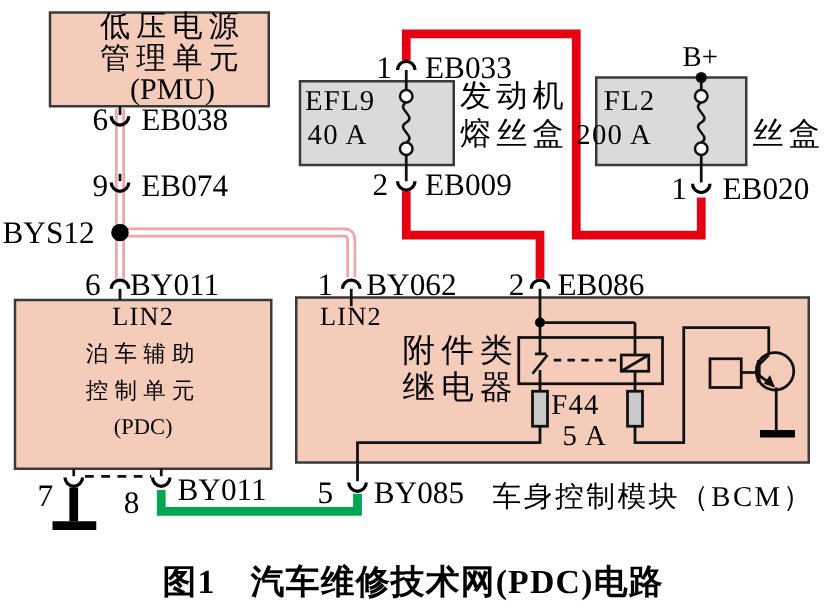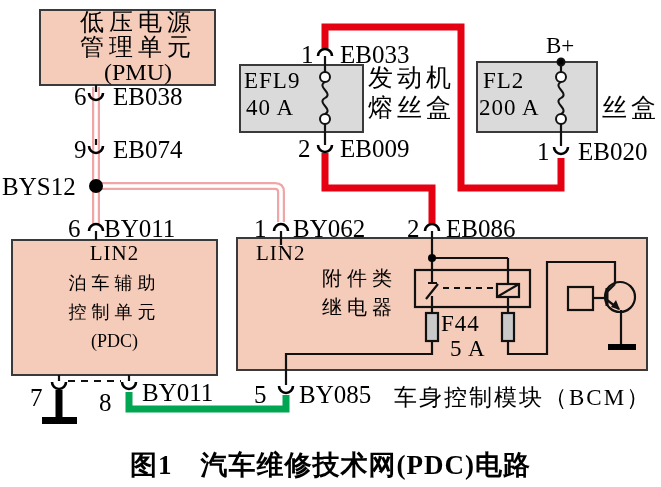--- a/index.html
+++ b/index.html
@@ -8,21 +8,21 @@
   svg{position:absolute;left:0;top:0;}
   .lbl{position:absolute;font-size:25px;line-height:1;color:#000;white-space:nowrap;}
   .cn{letter-spacing:4px;}
   .box-txt{position:absolute;display:flex;flex-direction:column;align-items:center;
            justify-content:center;text-align:center;color:#000;}
   .pmu-txt{left:40px;top:10px;width:196px;height:75px;font-size:24px;line-height:25px;letter-spacing:5px;}
   .pdc-lin{left:12px;top:243px;width:205px;text-align:center;font-size:21px;letter-spacing:1px;}
   .pdc-txt{left:12px;top:269px;width:205px;font-size:18px;line-height:29px;letter-spacing:5px;}
   .fuse-id{font-size:23px;letter-spacing:1px;}
   .lin{font-size:21px;letter-spacing:1px;}
-  .relay-lbl{font-size:20px;letter-spacing:5px;}
+  .relay-lbl{font-size:26px;letter-spacing:5px;}
   .caption{position:absolute;left:0;top:447px;width:661px;display:flex;justify-content:center;
            gap:28px;font-size:27px;font-weight:bold;letter-spacing:1px;}
   .watermark{position:absolute;left:4px;top:465px;font-size:17px;color:rgba(217,140,140,0.75);
              letter-spacing:1px;font-family:"Liberation Sans",sans-serif;}
 </style>
 </head>
 <body>
 
 <div id="stage">
 
@@ -149,21 +149,21 @@
   <div class="lbl" style="left:537px;top:139px;">1</div>
   <div class="lbl" style="left:578px;top:139px;">EB020</div>
 
   <div class="lbl fuse-id" style="left:244px;top:69px;">EFL9</div>
   <div class="lbl fuse-id" style="left:246px;top:96px;">40 A</div>
   <div class="lbl cn" style="left:368px;top:65px;">发动机</div>
   <div class="lbl cn" style="left:368px;top:95px;">熔丝盒</div>
 
   <div class="lbl" style="left:546px;top:34px;font-size:23px;">B+</div>
   <div class="lbl fuse-id" style="left:483px;top:69px;">FL2</div>
-  <div class="lbl fuse-id" style="left:479px;top:96px;">200 A</div>
+  <div class="lbl fuse-id" style="left:461px;top:96px;">200 A</div>
   <div class="lbl cn" style="left:602px;top:95px;">丝盒</div>
 
   <div class="lbl pdc-lin">LIN2</div>
   <div class="box-txt pdc-txt">
     <div>泊车辅助</div>
     <div>控制单元</div>
     <div style="letter-spacing:0;">(PDC)</div>
   </div>
 
   <div class="lbl lin" style="left:256px;top:243px;">LIN2</div>

